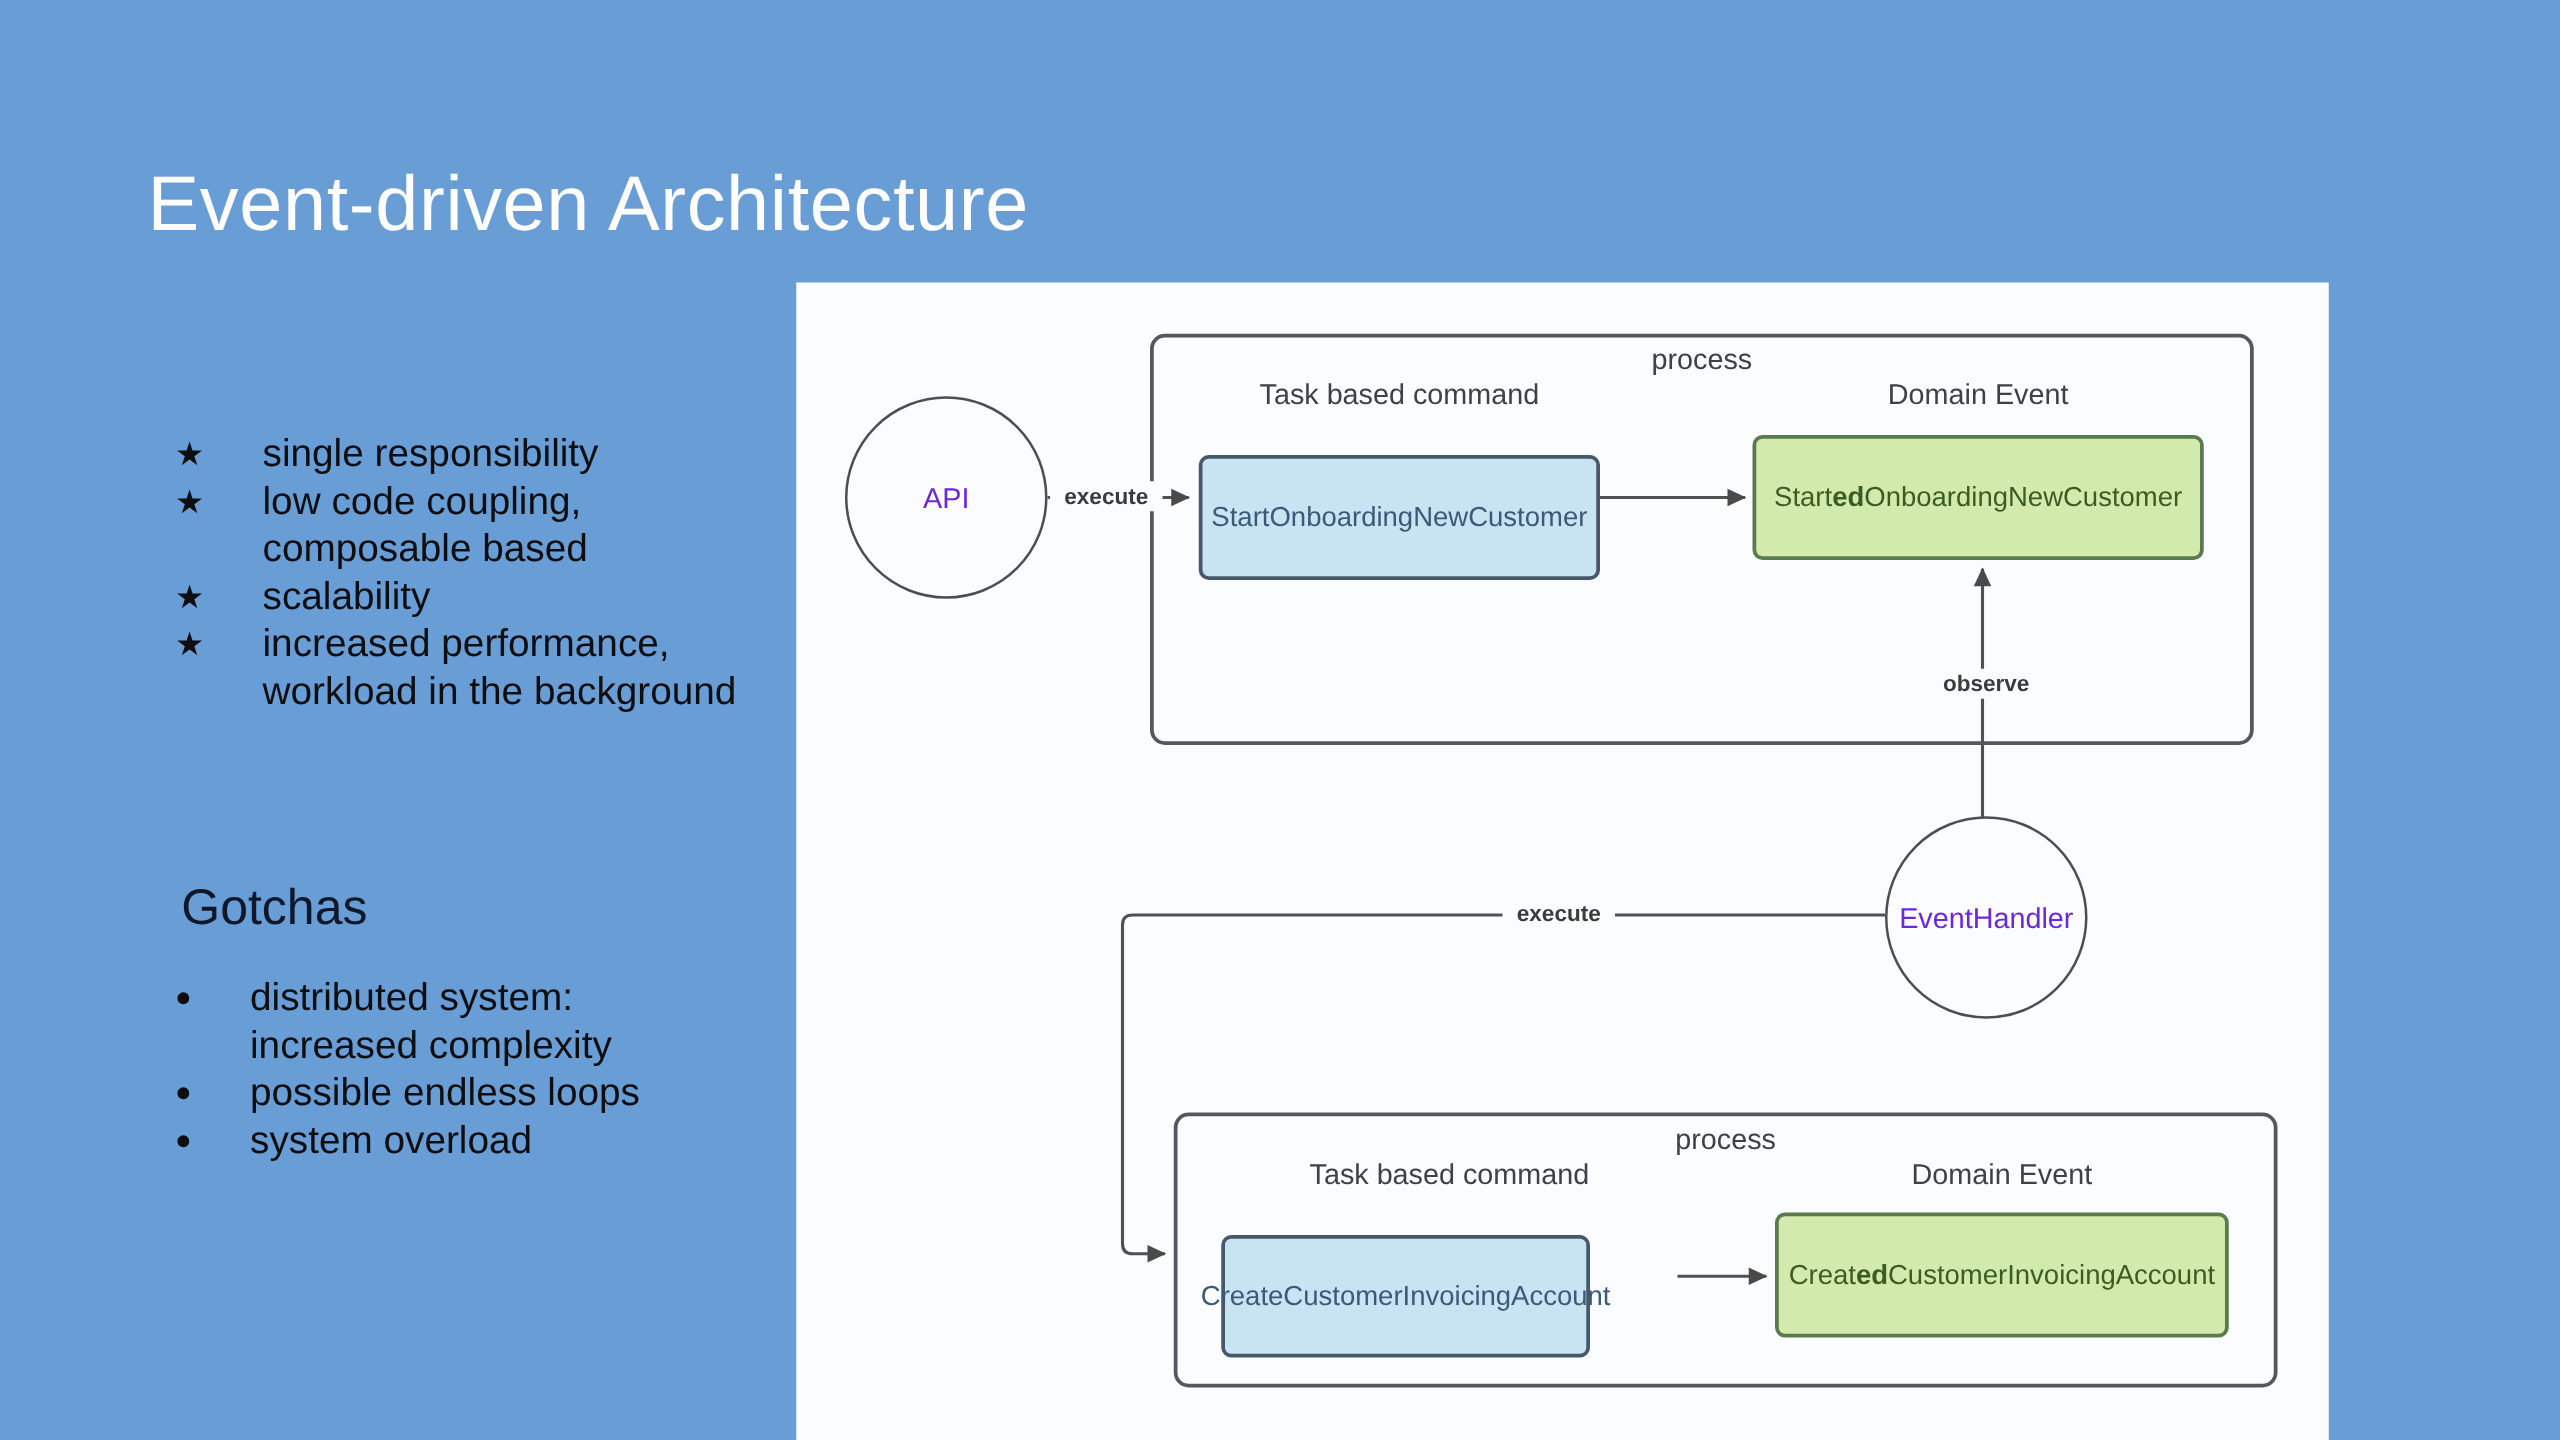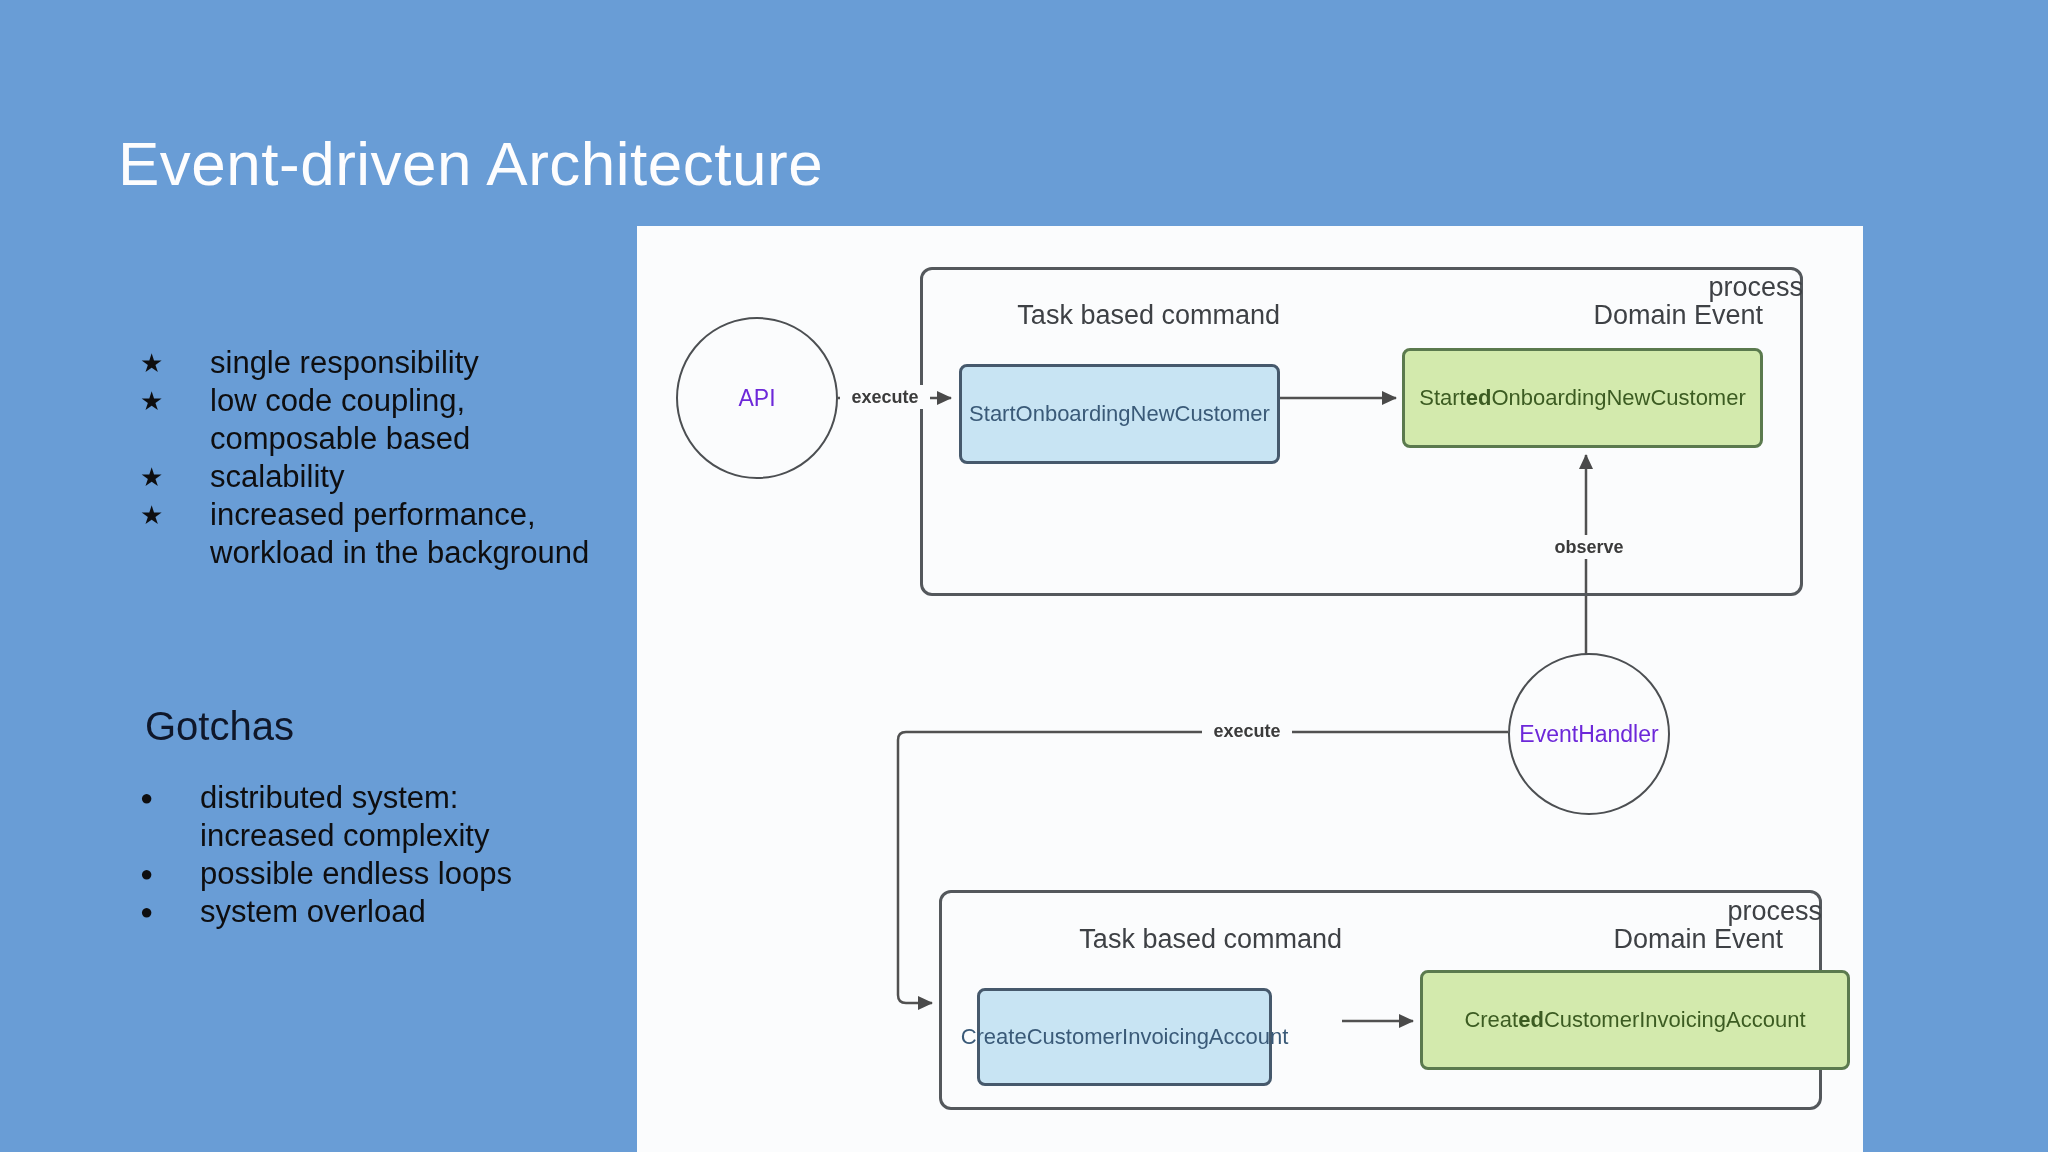--- a/index.html
+++ b/index.html
@@ -35,35 +35,35 @@
   }
   .panel * { box-sizing:border-box; }
   .edges { position:absolute; left:0; top:0; }
   .process-box {
     position:absolute; border:3px solid #54585c; border-radius:12px;
     background:transparent;
   }
   .process-box.top    { left:283px; top:41px;  width:883px; height:329px; }
   .process-box.bottom { left:302px; top:664px; width:883px; height:220px; }
   .group-label, .col-header {
-    position:absolute; text-align:right; color:#3e4145;
-    font-size:27px; line-height:26px;
+    position:absolute; text-align:center; color:#3e4145;
+    font-size:23px; line-height:26px;
   }
   .node {
     position:absolute; border-radius:8px;
     display:flex; align-items:center; justify-content:center;
     font-size:22px; white-space:nowrap;
   }
   .node.command { background:#c8e4f3; border:3px solid #46596c; color:#3a5a78;margin-top:16px; }
   .node.event   { background:#d3eaad; border:3px solid #5b7a4e; color:#3c5c22; }
   .node .b { font-weight:700; }
   .node.command-top    { left:322px; top:122px; width:321px; height:100px; }
   .node.event-top      { left:765px; top:122px; width:361px; height:100px; }
   .node.command-bottom { left:340px; top:746px; width:295px; height:98px;  }
-  .node.event-bottom   { left:783px; top:744px; width:430px; height:100px; }
+  .node.event-bottom   { left:783px; top:744px; width:363px; height:100px; }
   .circle-node {
     position:absolute; width:162px; height:162px; border-radius:50%;
     border:2.5px solid #4c4f52; background:#fbfcfd;
     display:flex; align-items:center; justify-content:center;
     color:#6d28d9; font-size:23px;
   }
   .circle-node.api     { left:39px;  top:91px;  }
   .circle-node.handler { left:871px; top:427px; }
   .edge-label {
     position:absolute; background:#fbfcfd;

